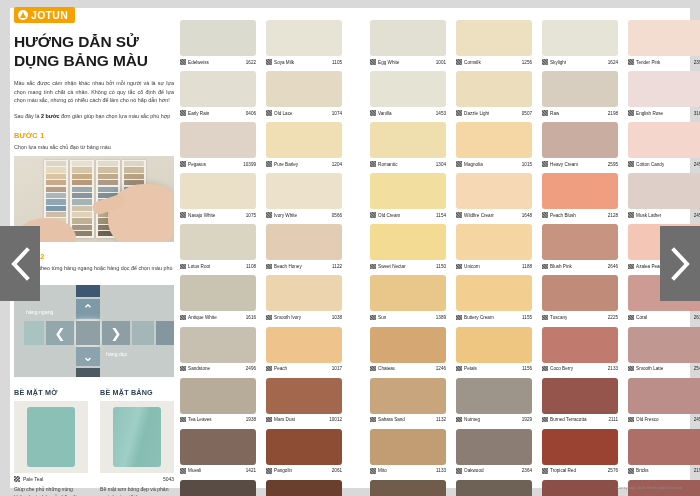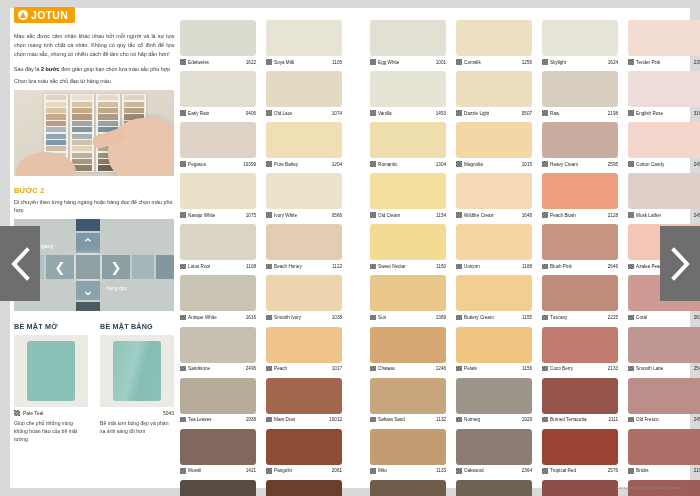--- a/index.html
+++ b/index.html
@@ -120,27 +120,29 @@
 <div id="app">
   <div class="sheet"></div>
 
   <div class="left">
 
     <div class="logo">
       <span class="mark"></span>
       <span>JOTUN</span>
     </div>
 
+    <div class="h1">HƯỚNG DẪN SỬ DỤNG BẢNG MÀU</div>
 
     <div class="intro">Màu sắc được cảm nhận khác nhau bởi mỗi người và là sự lựa chọn mang tính chất cá nhân. Không có quy tắc cố định để lựa chọn màu sắc, nhưng có nhiều cách để làm cho nó hấp dẫn hơn!</div>
 
     <div class="intro2">
       <span>Sau đây là </span><b>2 bước</b><span> đơn giản giúp bạn chọn lựa màu sắc phù hợp</span>
     </div>
 
+    <div class="step-title">BƯỚC 1</div>
     <div class="step-sub">Chọn lựa màu sắc chủ đạo từ bảng màu</div>
 
     <div class="photo">
       <div class="fan" style="left:30px">
         <i style="background:#ded6c4"></i>
           <i style="background:#e5d8bd"></i>
           <i style="background:#d8c3a2"></i>
         <i style="background:#c9a98a"></i>
           <i style="background:#b79c88"></i>
           <i style="background:#a9b6bd"></i>

